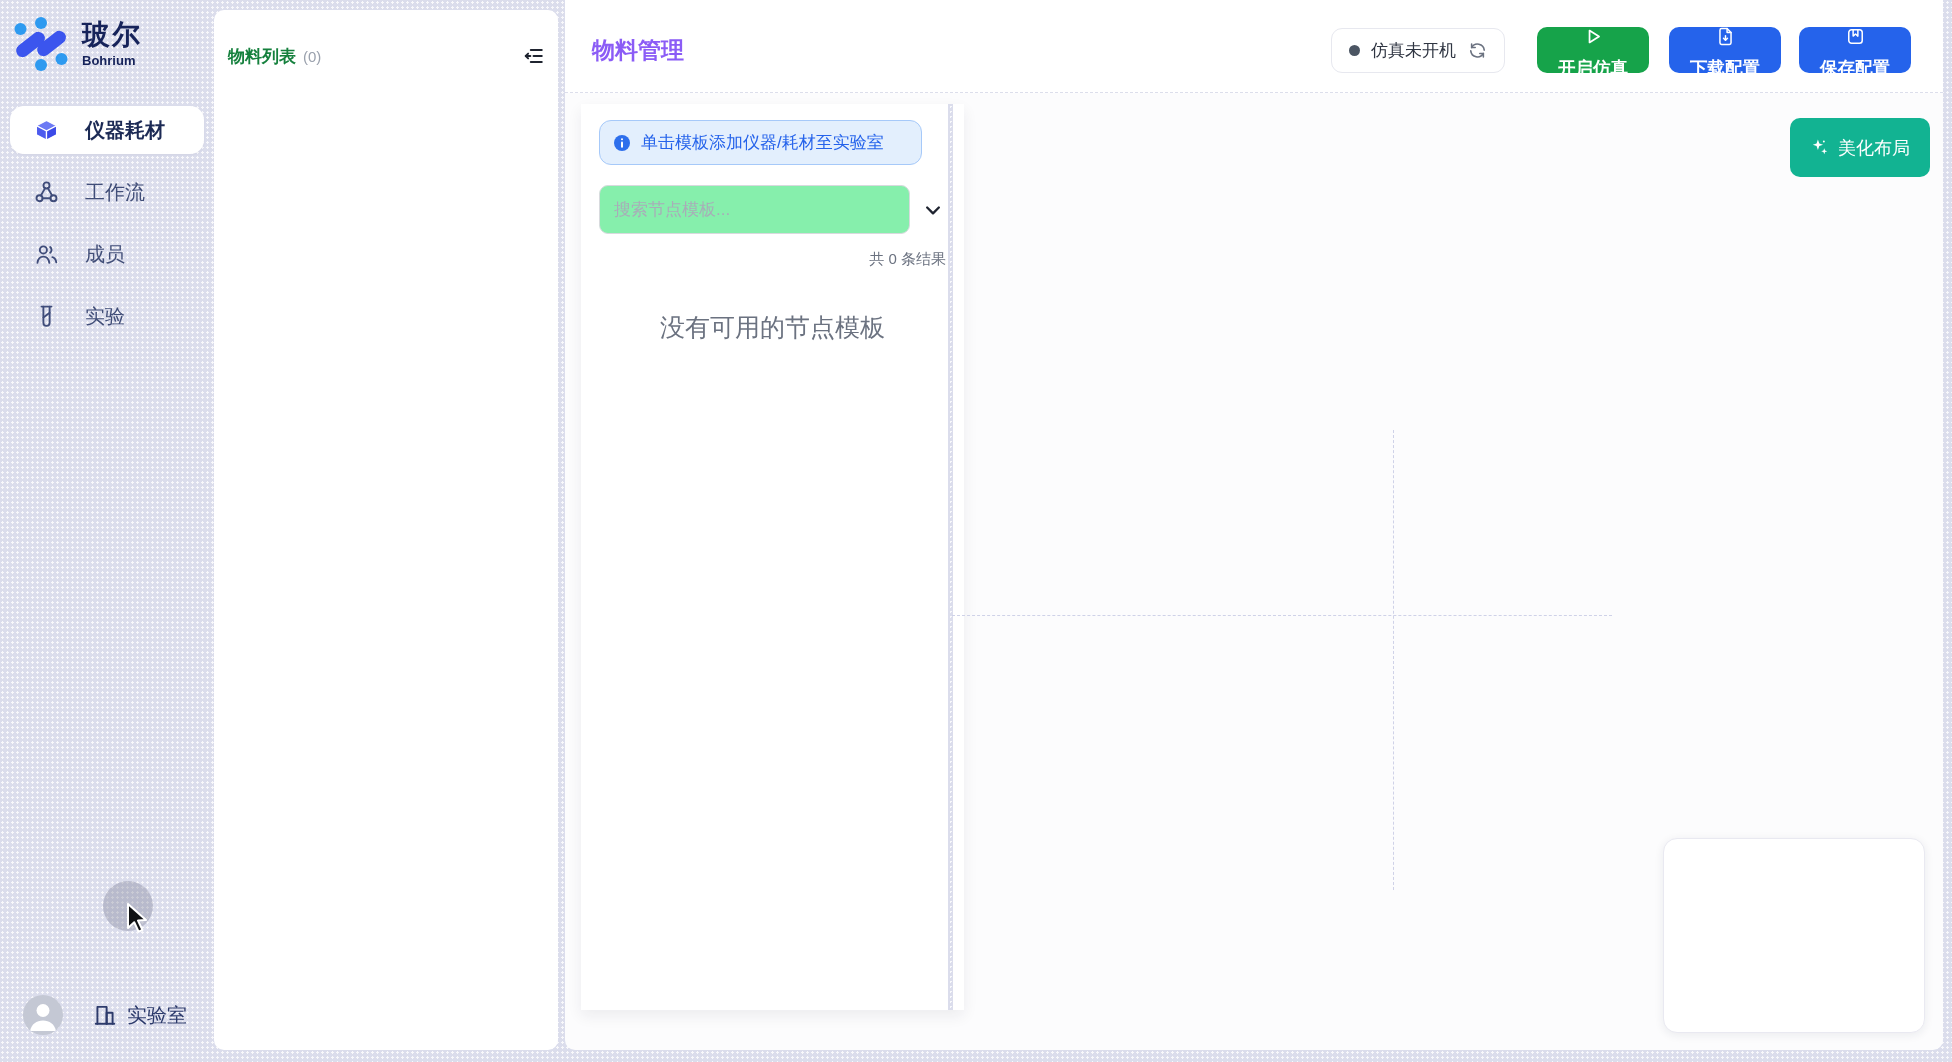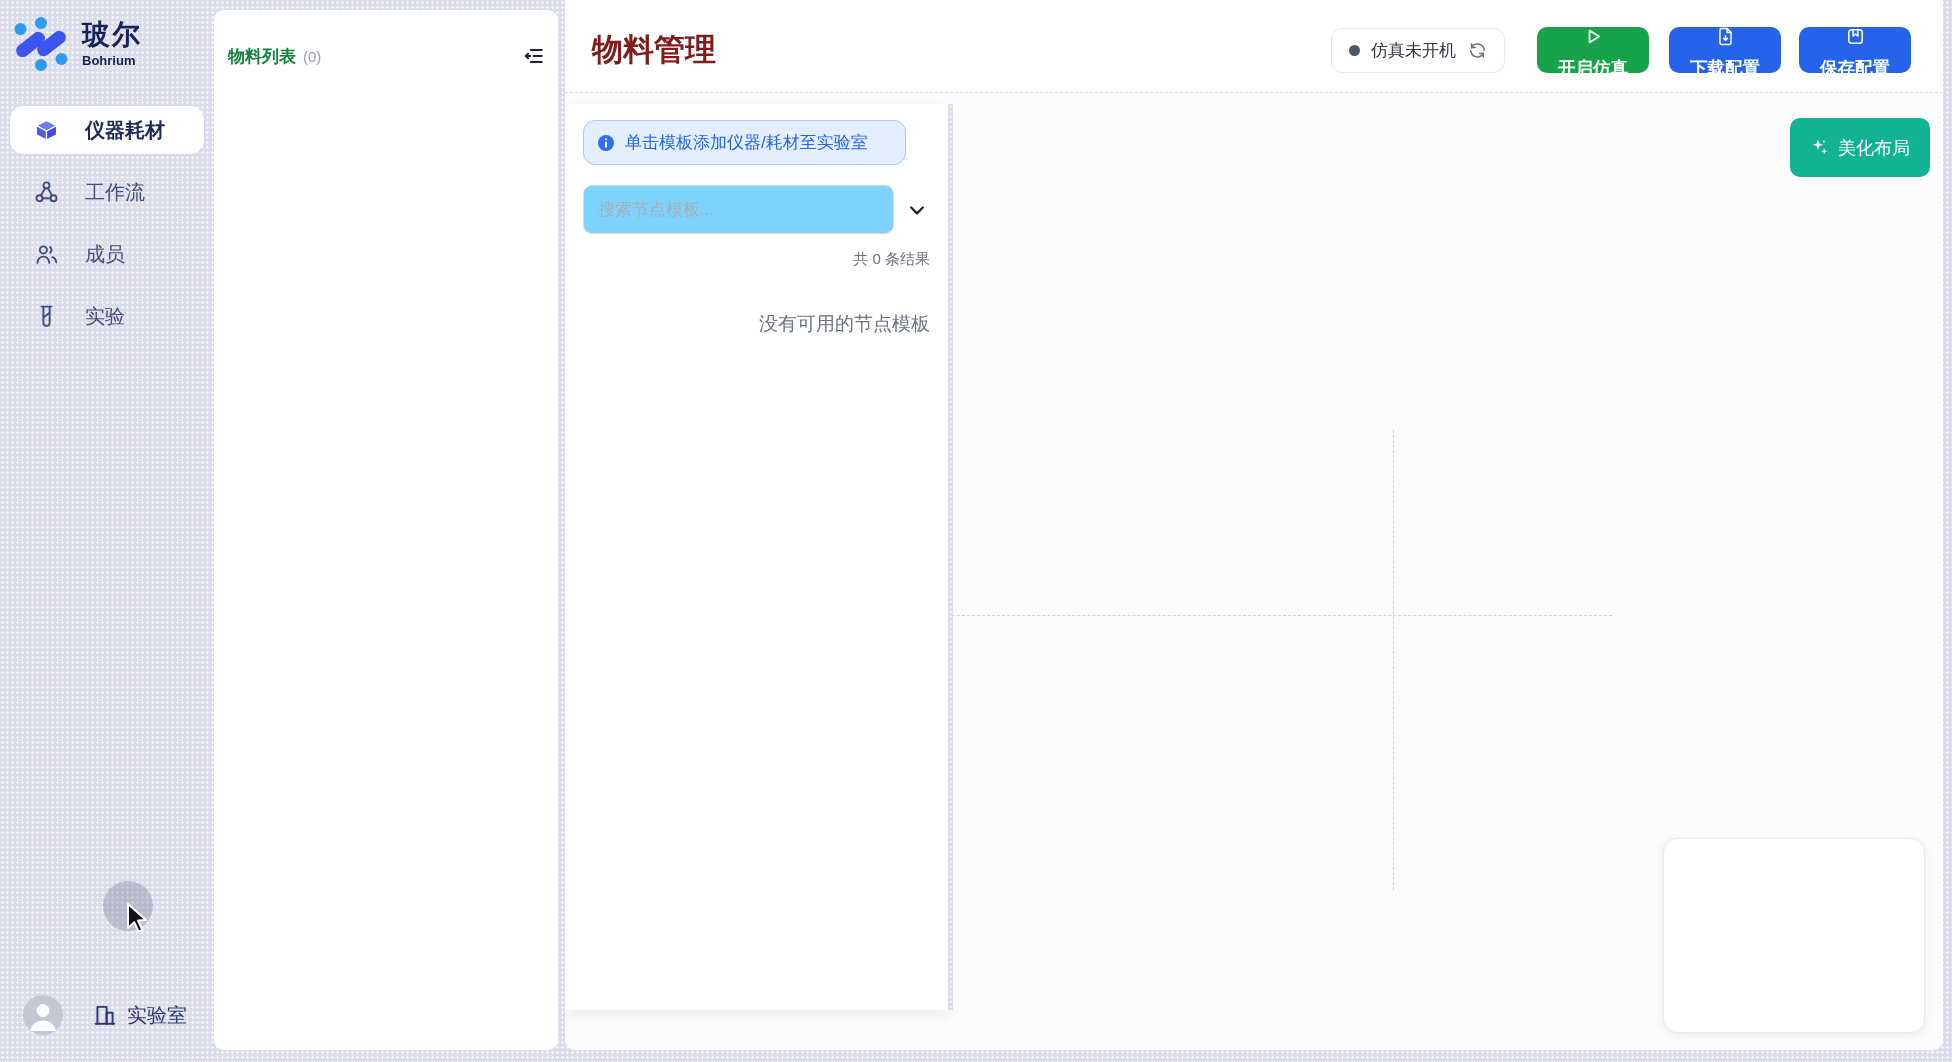--- a/index.html
+++ b/index.html
@@ -40,60 +40,60 @@
   .material-panel-header { display:flex; align-items:center; padding:34px 12px 0 14px; }
   .material-title { font-size:17px; font-weight:700; color:#15803d; }
   .material-count { font-size:15px; color:#9aa1ad; margin-left:7px; }
   .collapse-btn { margin-left:auto; width:24px; height:24px; display:flex; align-items:center; justify-content:center; cursor:pointer; }
 
   
   .main { position:absolute; left:565px; top:0; width:1378px; height:1050px;
           background:#fcfcfd; border-radius:0 0 10px 10px; overflow:hidden; }
   .main-header { height:93px; background:#fff; border-bottom:1px dashed #dcdeeb;
                  display:flex; align-items:center; padding:8px 32px 0 27px; }
-  .main-title { font-size:31px; font-weight:700; color:#7f1d1d; margin-right:auto; }
+  .main-title { font-size:23px; font-weight:700; color:#8b5cf6; margin-right:auto; }
 
   .status-pill { display:flex; align-items:center; gap:11px; height:45px; padding:0 17px;
                  border:1px solid #e7e8ef; border-radius:11px; background:#fff; margin-right:32px; }
   .status-dot { width:11px; height:11px; border-radius:50%; background:#4b5563; }
   .status-text { font-size:17px; color:#2f3542; font-weight:500; }
   .refresh-btn { width:20px; height:20px; display:flex; align-items:center; justify-content:center; cursor:pointer; }
 
   .hbtn { display:flex; align-items:center; gap:10px; height:46px; padding:0 21px;
           border:none; border-radius:10px; color:#fff; font-size:17.5px; font-weight:600;
           font-family:inherit; cursor:pointer;flex-direction:column; }
   .hbtn svg { flex:none; }
   .btn-green { background:#16a34a; margin-right:20px; }
   .btn-blue  { background:#2563eb; }
   .btn-blue + .btn-blue { margin-left:18px; }
 
   .canvas { position:relative; height:956px; }
 
-  .template-panel { position:absolute; left:0; top:11px; width:383px; height:906px;
+  .template-panel { position:absolute; left:16px; top:11px; width:383px; height:906px;
                     background:#fff; padding:16px 18px;
                     box-shadow:0 6px 14px rgba(25,30,60,.07); }
   .panel-gap-strip { position:absolute; left:383px; top:11px; width:5px; height:906px;
                      background-color:#dbddec;
                      background-image: radial-gradient(rgba(255,255,255,.8) 1px, transparent 1px);
                      background-size:5px 5px; }
 
   .info-banner { width:323px; height:45px; display:flex; align-items:center; gap:11px; padding:0 14px;
                  background:#e3effd; border:1px solid #a6c9f9; border-radius:12px;
                  color:#2563eb; font-size:17px; }
   .info-icon { width:16px; height:16px; flex:none; }
 
   .search-row { margin-top:20px; display:flex; align-items:center; gap:10px; }
   .search-input { flex:1; height:49px; border:1px solid #d8dade; border-radius:9px;
-                  padding:0 14px; font-size:17px; color:#374151; outline:none; background:#7dd3fc;
+                  padding:0 14px; font-size:17px; color:#374151; outline:none; background:#86efac;
                   font-family:inherit; }
   .search-input::placeholder { color:#a8adb8; }
   .chevron-btn { width:26px; height:26px; display:flex; align-items:center; justify-content:center; cursor:pointer; flex:none; }
 
   .result-count { margin-top:16px; text-align:right; font-size:15px; color:#6b7280; }
-  .empty-text { margin-top:42px; text-align:right; font-size:19px; color:#6b7280; }
+  .empty-text { margin-top:42px; text-align:center; font-size:25px; color:#6b7280; }
 
   .beautify-btn { position:absolute; left:1225px; top:25px; width:140px; height:59px;
                   display:flex; align-items:center; justify-content:center; gap:9px;
                   background:#12b392; border:none; border-radius:10px; color:#fff;
                   font-size:18px; font-weight:500; font-family:inherit; cursor:pointer; }
 
   .minimap { position:absolute; left:1098px; top:745px; width:262px; height:195px;
              background:#fff; border:1px solid #e9e9f1; border-radius:14px;
              box-shadow:0 2px 10px rgba(30,35,70,.08); }
 

